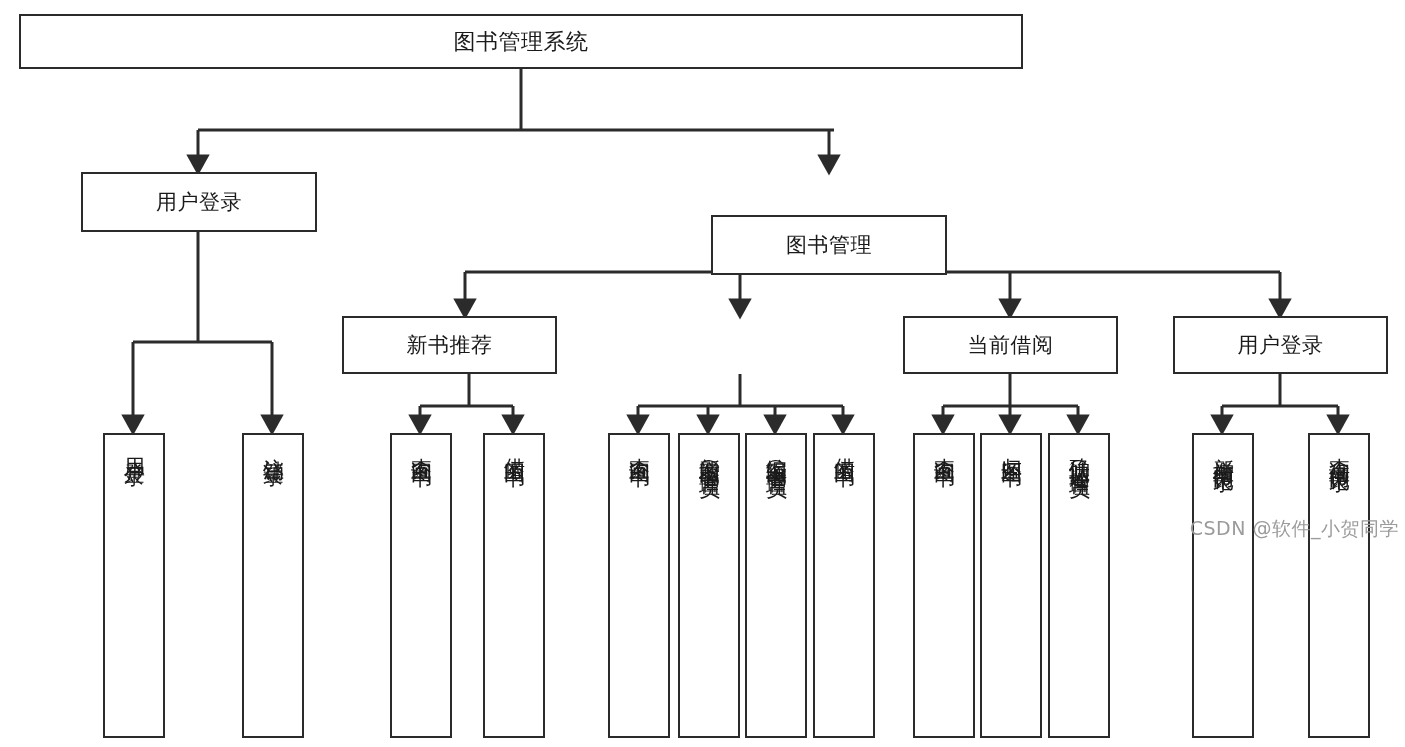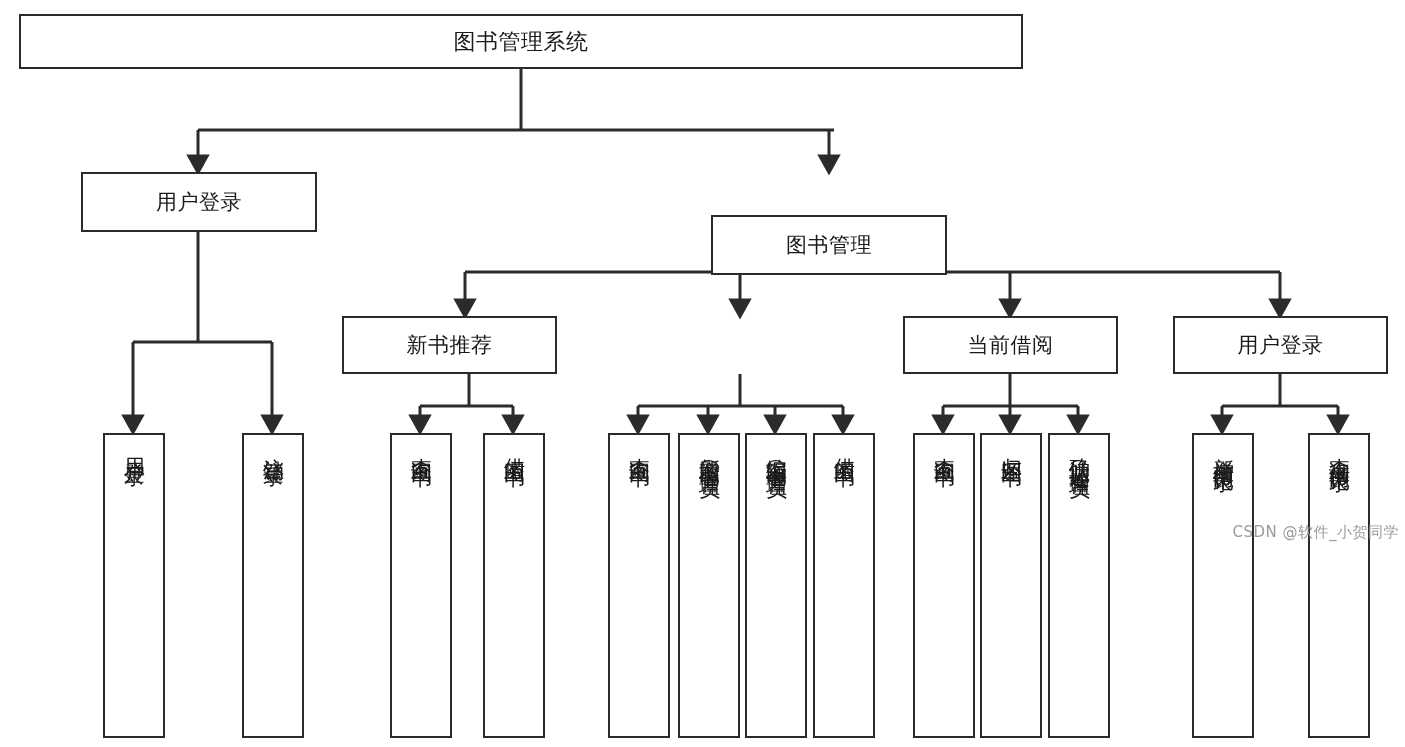--- a/index.html
+++ b/index.html
@@ -59,21 +59,21 @@
     letter-spacing: 3px;
     line-height: 1;
   }
   .node.root .label {
     font-size: 22px;
   }
   #watermark {
     position: absolute;
     right: 6px;
     bottom: 6px;
-    font-size: 15px;
+    font-size: 19px;
     color: #9b9b9b;
     letter-spacing: 0.5px;
     user-select: none;
   }
 </style>
 </head>
 <body>
 
 <div id="diagram-root">
 

